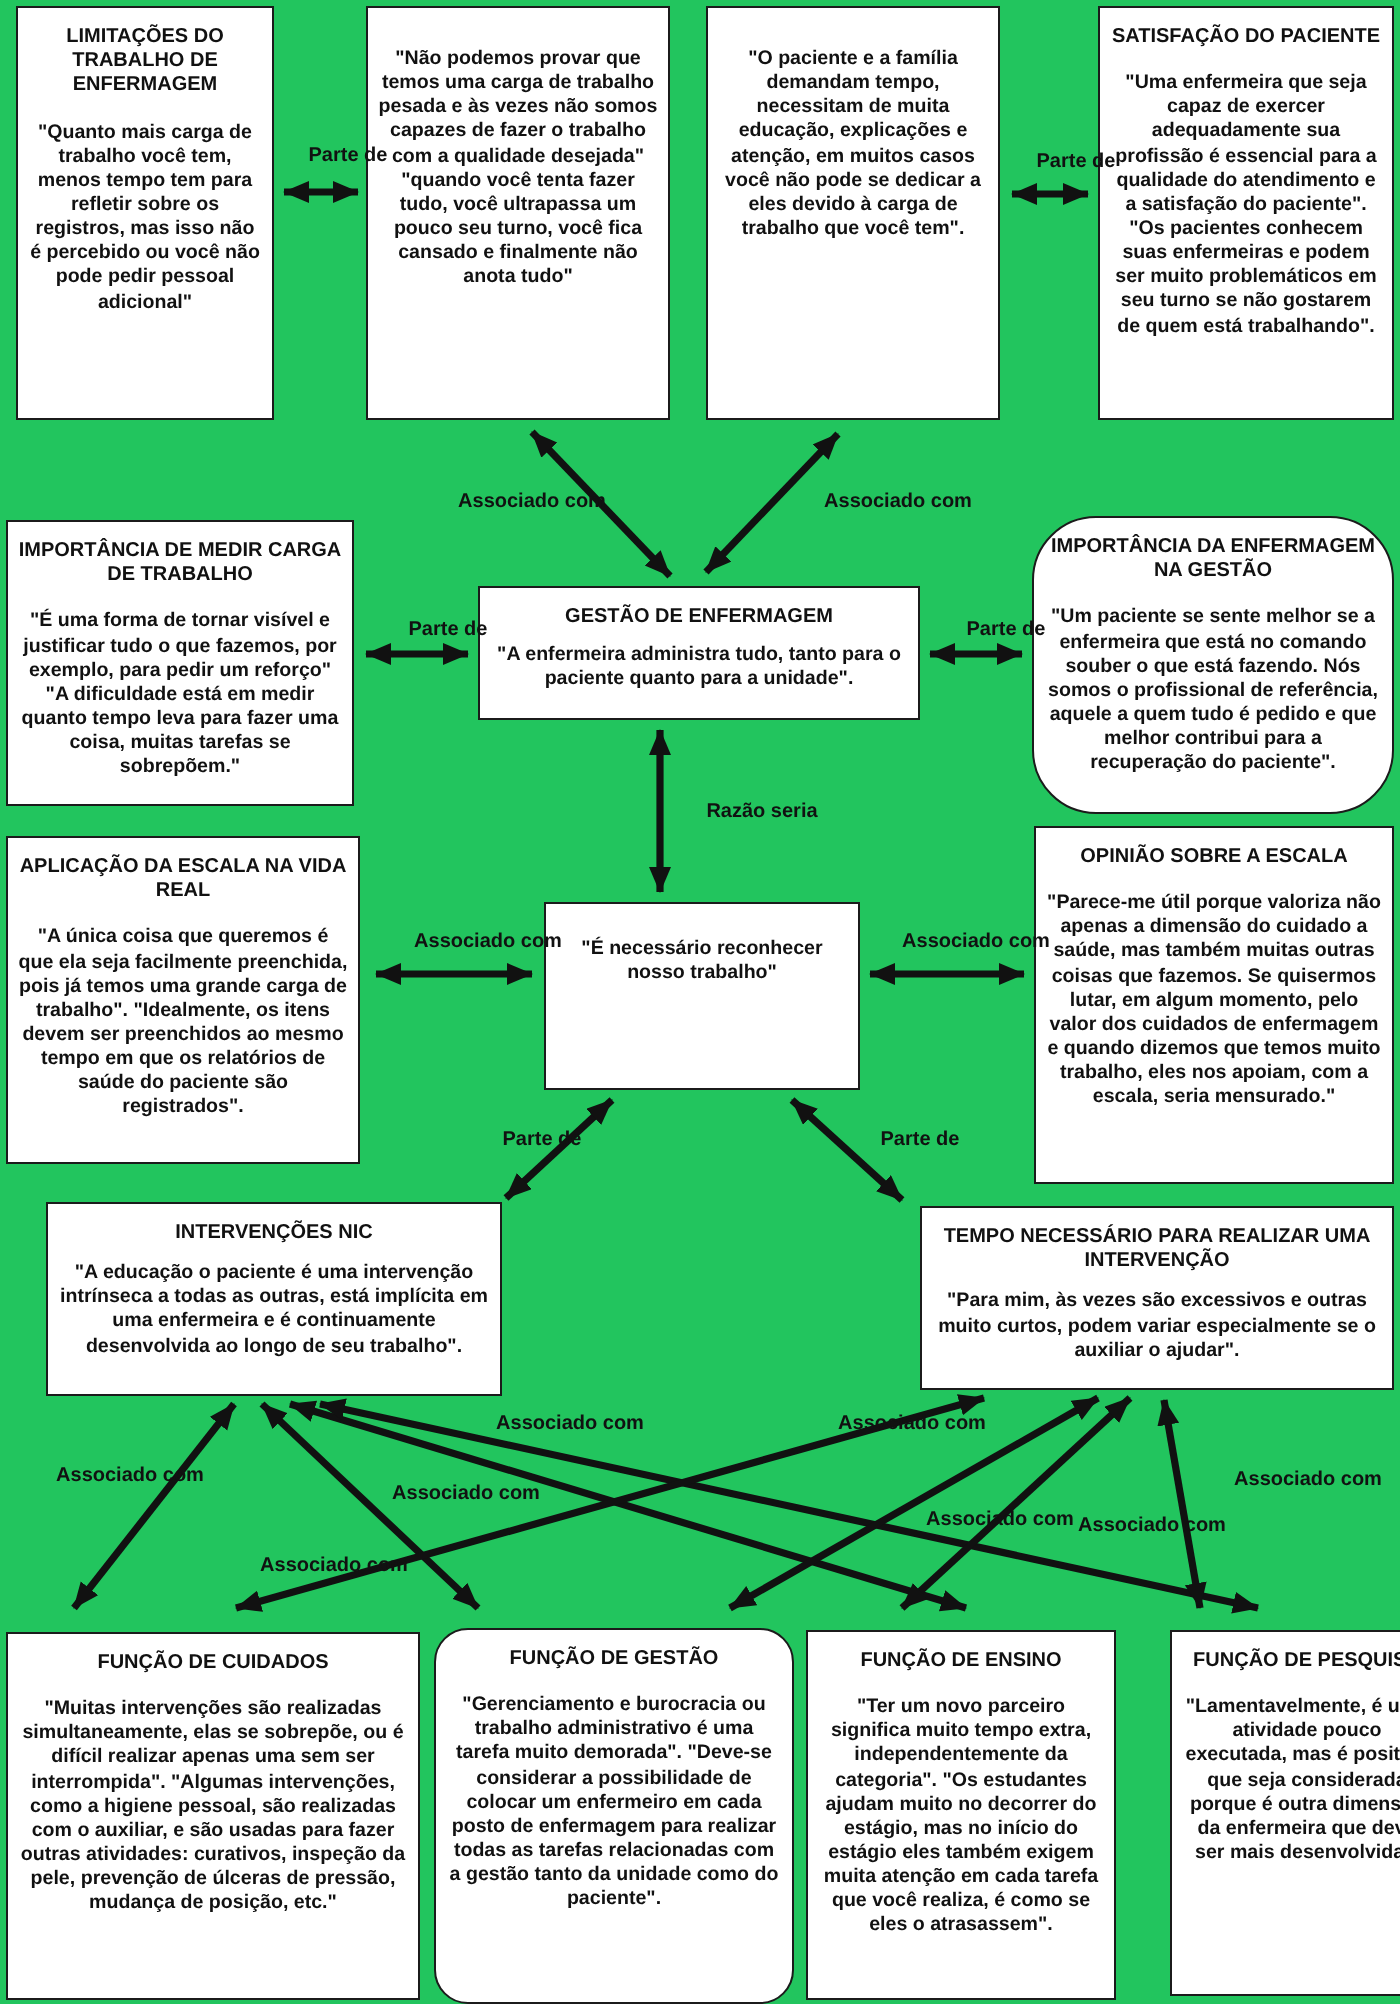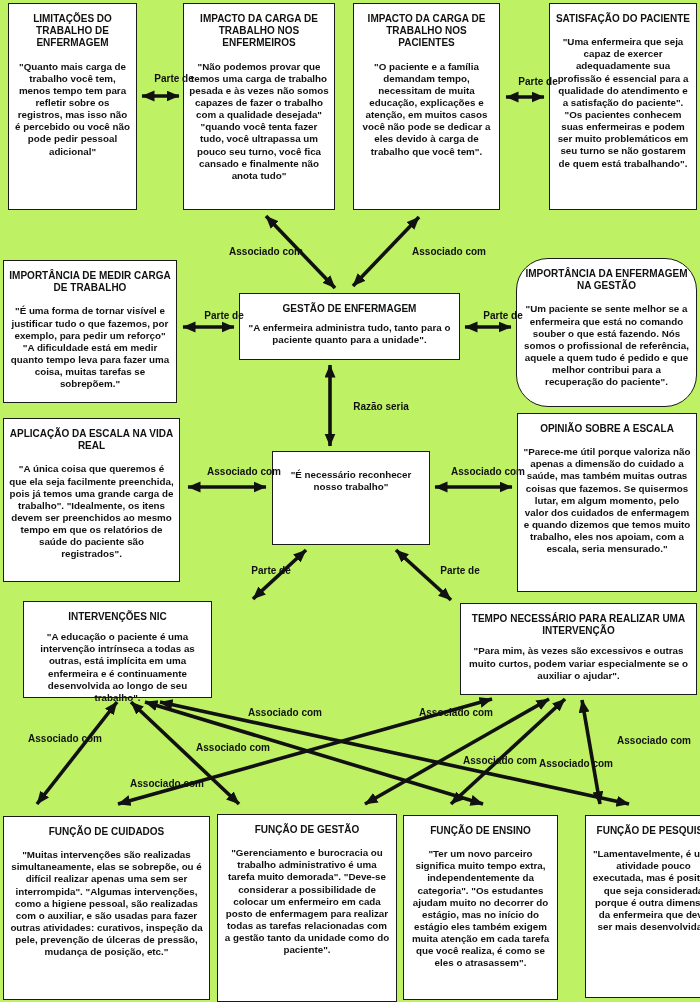--- a/index.html
+++ b/index.html
@@ -1,17 +1,17 @@
 <!DOCTYPE html>
 <html><head>
 <meta charset="utf-8">
 <style>
   html,body{margin:0;padding:0;background:#fff;}
   #canvas{
-    position:relative;width:700px;height:1002px;background:#bef264;
+    position:relative;width:700px;height:1002px;background:#22c55e;
     font-family:"Liberation Sans",sans-serif;font-weight:bold;color:#111;
     overflow:hidden;
   }
   .node{
     position:absolute;border:1.7px solid #1b1b1b;background:#fff;
     box-sizing:border-box;text-align:center;padding:9px 5px 4px 5px;
   }
   .node-title{font-size:10px;line-height:1.22;}
   .node-body{font-size:9.8px;line-height:1.24;margin-top:11px;}
   .edge-label{
@@ -53,25 +53,23 @@
       <line x1="565" y1="699" x2="451" y2="804"></line>
       <line x1="582" y1="700" x2="600" y2="804"></line>
     </g>
   </svg>
 
   <div class="node" style="left:8px;top:3px;width:129px;height:207px;">
     <div class="node-title">LIMITAÇÕES DO TRABALHO DE ENFERMAGEM</div>
     <div class="node-body">"Quanto mais carga de trabalho você tem, menos tempo tem para refletir sobre os registros, mas isso não é percebido ou você não pode pedir pessoal adicional"</div>
   </div>
   <div class="node" style="left:183px;top:3px;width:152px;height:207px;">
-    <div class="node-title">IMPACTO DA CARGA DE TRABALHO NOS ENFERMEIROS</div>
     <div class="node-body">"Não podemos provar que temos uma carga de trabalho pesada e às vezes não somos capazes de fazer o trabalho com a qualidade desejada" "quando você tenta fazer tudo, você ultrapassa um pouco seu turno, você fica cansado e finalmente não anota tudo"</div>
   </div>
   <div class="node" style="left:353px;top:3px;width:147px;height:207px;">
-    <div class="node-title">IMPACTO DA CARGA DE TRABALHO NOS PACIENTES</div>
     <div class="node-body">"O paciente e a família demandam tempo, necessitam de muita educação, explicações e atenção, em muitos casos você não pode se dedicar a eles devido à carga de trabalho que você tem".</div>
   </div>
   <div class="node" style="left:549px;top:3px;width:148px;height:207px;">
     <div class="node-title">SATISFAÇÃO DO PACIENTE</div>
     <div class="node-body">"Uma enfermeira que seja capaz de exercer adequadamente sua profissão é essencial para a qualidade do atendimento e a satisfação do paciente". "Os pacientes conhecem suas enfermeiras e podem ser muito problemáticos em seu turno se não gostarem de quem está trabalhando".</div>
   </div>
 
   <div class="node" style="left:3px;top:260px;width:174px;height:143px;">
     <div class="node-title">IMPORTÂNCIA DE MEDIR CARGA DE TRABALHO</div>
     <div class="node-body">"É uma forma de tornar visível e justificar tudo o que fazemos, por exemplo, para pedir um reforço" "A dificuldade está em medir quanto tempo leva para fazer uma coisa, muitas tarefas se sobrepõem."</div>
@@ -90,34 +88,34 @@
     <div class="node-body">"A única coisa que queremos é que ela seja facilmente preenchida, pois já temos uma grande carga de trabalho". "Idealmente, os itens devem ser preenchidos ao mesmo tempo em que os relatórios de saúde do paciente são registrados".</div>
   </div>
   <div class="node" style="left:272px;top:451px;width:158px;height:94px;">
     <div class="node-body" style="margin-top:8px;">"É necessário reconhecer nosso trabalho"</div>
   </div>
   <div class="node" style="left:517px;top:413px;width:180px;height:179px;">
     <div class="node-title">OPINIÃO SOBRE A ESCALA</div>
     <div class="node-body">"Parece-me útil porque valoriza não apenas a dimensão do cuidado a saúde, mas também muitas outras coisas que fazemos. Se quisermos lutar, em algum momento, pelo valor dos cuidados de enfermagem e quando dizemos que temos muito trabalho, eles nos apoiam, com a escala, seria mensurado."</div>
   </div>
 
-  <div class="node" style="left:23px;top:601px;width:189px;height:97px;">
+  <div class="node" style="left:23px;top:601px;width:228px;height:97px;">
     <div class="node-title">INTERVENÇÕES NIC</div>
     <div class="node-body" style="margin-top:8px;">"A educação o paciente é uma intervenção intrínseca a todas as outras, está implícita em uma enfermeira e é continuamente desenvolvida ao longo de seu trabalho".</div>
   </div>
   <div class="node" style="left:3px;top:816px;width:207px;height:184px;">
     <div class="node-title">FUNÇÃO DE CUIDADOS</div>
     <div class="node-body">"Muitas intervenções são realizadas simultaneamente, elas se sobrepõe, ou é difícil realizar apenas uma sem ser interrompida". "Algumas intervenções, como a higiene pessoal, são realizadas com o auxiliar, e são usadas para fazer outras atividades: curativos, inspeção da pele, prevenção de úlceras de pressão, mudança de posição, etc."</div>
   </div>
 
   <div class="node" style="left:460px;top:603px;width:237px;height:92px;">
     <div class="node-title">TEMPO NECESSÁRIO PARA REALIZAR UMA INTERVENÇÃO</div>
     <div class="node-body" style="margin-top:8px;">"Para mim, às vezes são excessivos e outras muito curtos, podem variar especialmente se o auxiliar o ajudar".</div>
   </div>
-  <div class="node" style="left:217px;top:814px;width:180px;height:188px;">
+  <div class="node" style="left:217px;top:814px;width:180px;height:188px;border-radius:17px;">
     <div class="node-title">FUNÇÃO DE GESTÃO</div>
     <div class="node-body">"Gerenciamento e burocracia ou trabalho administrativo é uma tarefa muito demorada". "Deve-se considerar a possibilidade de colocar um enfermeiro em cada posto de enfermagem para realizar todas as tarefas relacionadas com a gestão tanto da unidade como do paciente".</div>
   </div>
   <div class="node" style="left:403px;top:815px;width:155px;height:185px;">
     <div class="node-title">FUNÇÃO DE ENSINO</div>
     <div class="node-body">"Ter um novo parceiro significa muito tempo extra, independentemente da categoria". "Os estudantes ajudam muito no decorrer do estágio, mas no início do estágio eles também exigem muita atenção em cada tarefa que você realiza, é como se eles o atrasassem".</div>
   </div>
   <div class="node" style="left:563px;top:815px;width:137px;height:183px;margin-left:22px;">
     <div class="node-title">FUNÇÃO DE PESQUISA</div>
     <div class="node-body">"Lamentavelmente, é uma atividade pouco executada, mas é positivo que seja considerada porque é outra dimensão da enfermeira que deve ser mais desenvolvida".</div>

